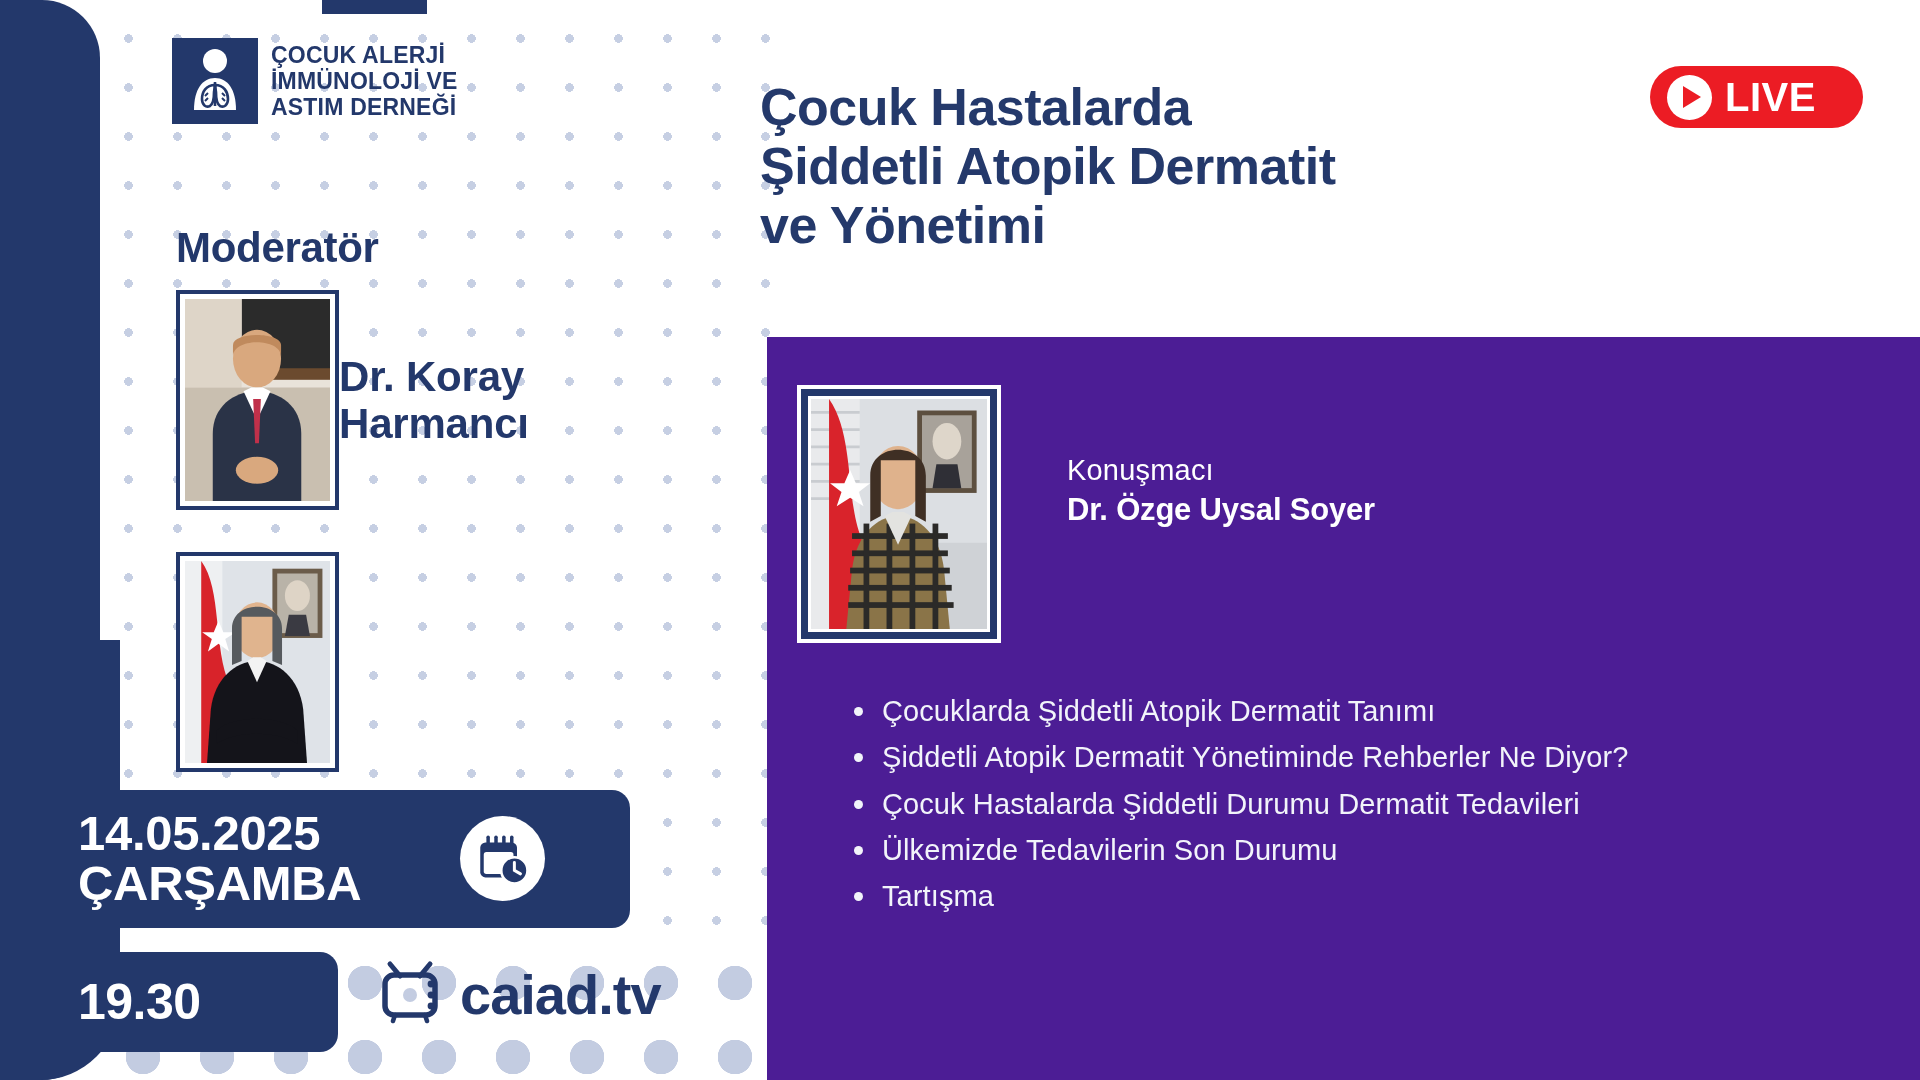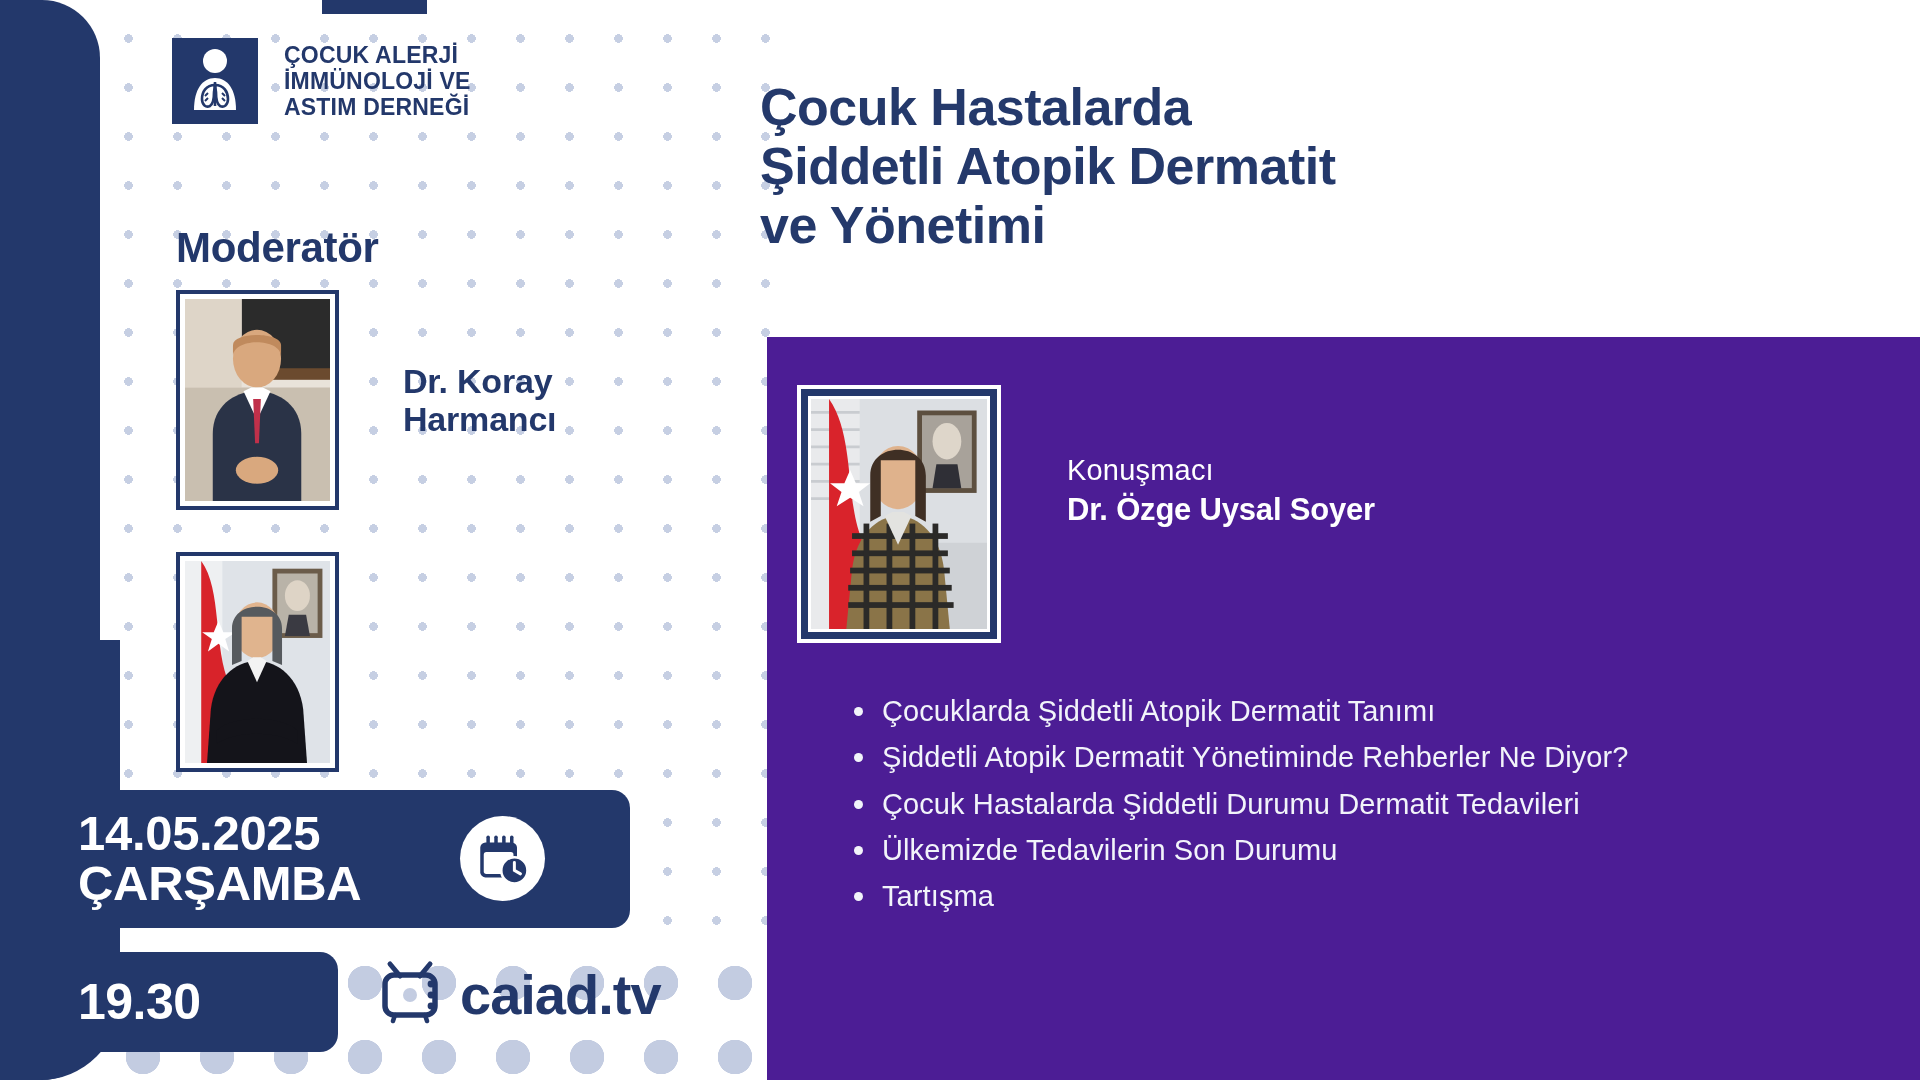--- a/index.html
+++ b/index.html
@@ -35,21 +35,21 @@
     position:absolute;left:-60px;top:640px;width:180px;height:440px;
     background:#23386b;
     border-bottom-right-radius:80px;
   }
   .top-chip{
     position:absolute;left:322px;top:-12px;width:105px;height:26px;
     background:#23386b;
   }
 
   
-  .logo{position:absolute;left:172px;top:38px;display:flex;align-items:center;gap:26px;}
+  .logo{position:absolute;left:172px;top:38px;display:flex;align-items:center;gap:13px;}
   .logo-mark{width:86px;height:86px;background:#23386b;position:relative;flex:none;}
   .logo-mark svg{position:absolute;inset:0;}
   .logo-text{
     color:#23386b;font-weight:700;font-size:23px;line-height:1.13;
     letter-spacing:.2px;white-space:pre-line;
     font-family:"Liberation Sans", sans-serif;
   }
 
   
   .moderator-title{
@@ -57,21 +57,21 @@
     font-size:42px;font-weight:700;color:#23386b;letter-spacing:-.3px;
   }
   .person{position:absolute;display:flex;align-items:center;}
   .frame{
     width:163px;height:220px;flex:none;
     border:4px solid #23386b;background:#fff;padding:5px;box-sizing:border-box;
     position:relative;
   }
   .frame .inner{position:absolute;inset:5px;overflow:hidden;}
   .pname{
-    margin-left:64px;color:#23386b;font-weight:700;font-size:34px;line-height:1.12;
+    color:#23386b;font-weight:700;font-size:42px;line-height:1.12;
     max-width:300px;letter-spacing:-.2px;
   }
   #mod1{left:176px;top:290px;}
   #mod2{left:176px;top:552px;}
 
   
   .date-chip{
     position:absolute;left:-10px;top:790px;width:640px;height:138px;
     background:#23386b;border-radius:0 18px 18px 0;
     display:flex;align-items:center;
@@ -254,20 +254,26 @@
         <path d="M15 55 L13 61 M45 55 L47 61" stroke="#23386b" stroke-width="4.5" stroke-linecap="round"></path>
       </svg>
     </span>
     <span class="tv-label">caiad.tv</span>
   </div>
 
   <div class="main-title">Çocuk Hastalarda
 Şiddetli Atopik Dermatit
 ve Yönetimi</div>
 
+  <div class="live-badge">
+    <span class="live-play">
+        <i></i>
+      </span>
+    <span class="live-text">LIVE</span>
+  </div>
 
   <div class="blue-panel">
 
     <div class="speaker-frame">
       <div class="inner">
         <svg class="ph" viewBox="0 0 186 240" preserveAspectRatio="xMidYMid slice" aria-hidden="true">
           <rect width="186" height="240" fill="#dcdfe3"></rect>
           <rect x="0" y="0" width="52" height="240" fill="#e9eaec"></rect>
           <g stroke="#c9ccd0" stroke-width="3">
             <path d="M0 14 H52 M0 32 H52 M0 50 H52 M0 68 H52 M0 86 H52 M0 104 H52"></path>

